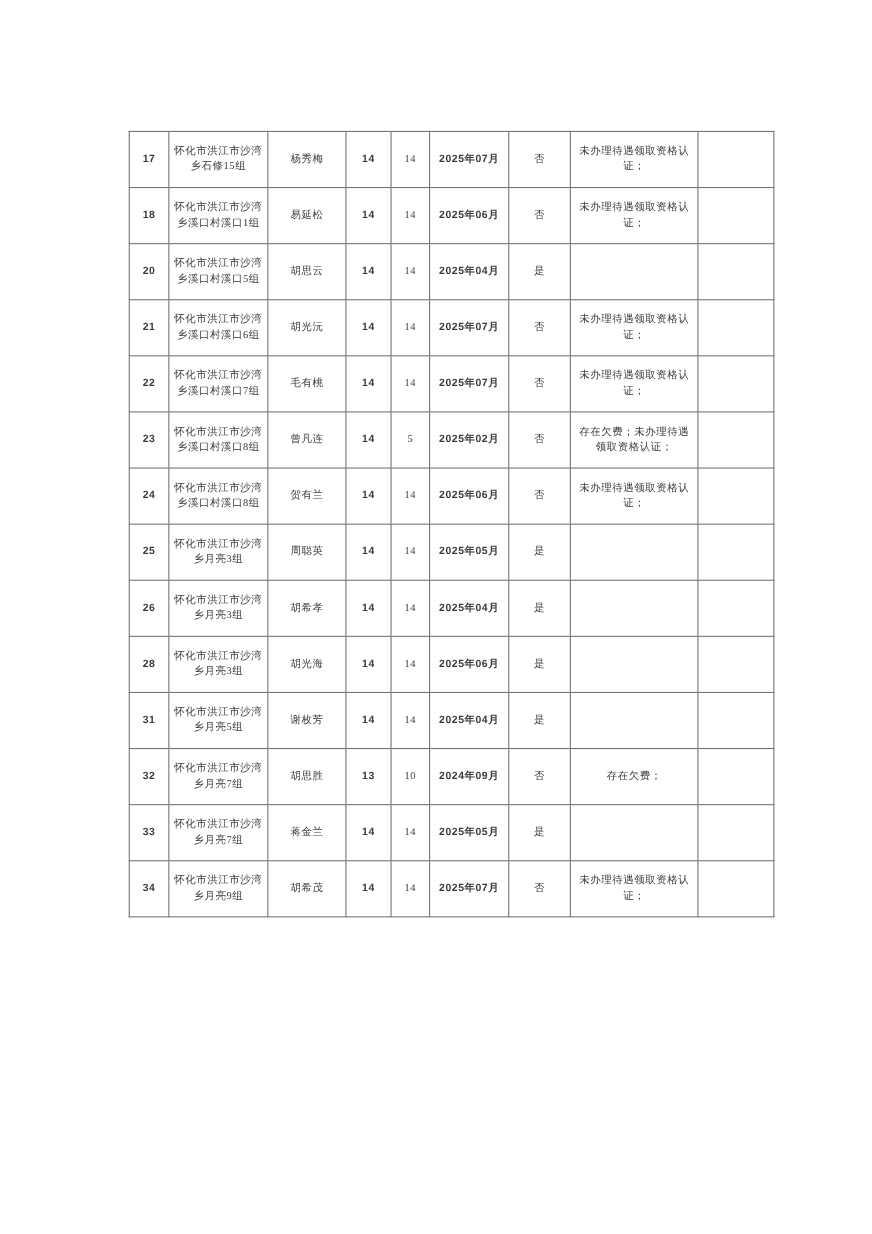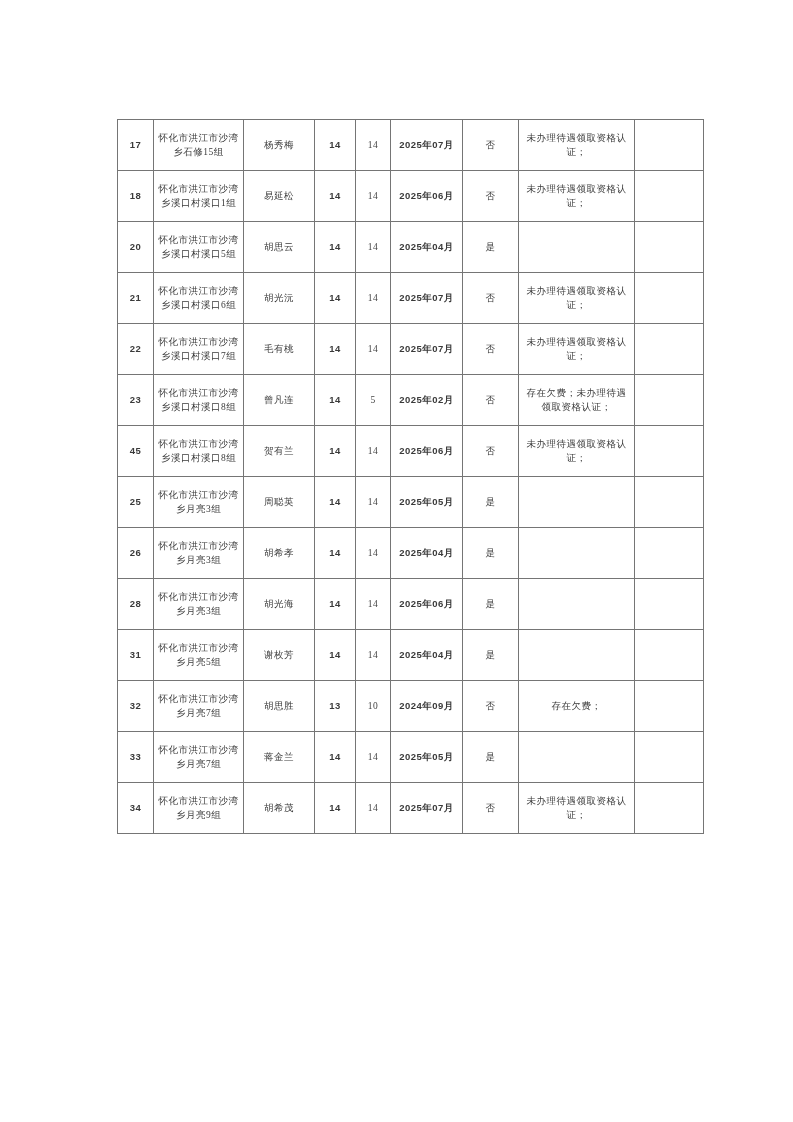--- a/index.html
+++ b/index.html
@@ -161,21 +161,21 @@
           <td class="c-address">怀化市洪江市沙湾乡溪口村溪口8组</td>
           <td class="c-name">曾凡连</td>
           <td class="c-value1">14</td>
           <td class="c-value2">5</td>
           <td class="c-month">2025年02月</td>
           <td class="c-flag">否</td>
           <td class="c-remark">存在欠费；未办理待遇领取资格认证；</td>
           <td class="c-blank"></td>
         </tr>
         <tr>
-          <td class="c-no">45</td>
+          <td class="c-no">24</td>
           <td class="c-address">怀化市洪江市沙湾乡溪口村溪口8组</td>
           <td class="c-name">贺有兰</td>
           <td class="c-value1">14</td>
           <td class="c-value2">14</td>
           <td class="c-month">2025年06月</td>
           <td class="c-flag">否</td>
           <td class="c-remark">未办理待遇领取资格认证；</td>
           <td class="c-blank"></td>
         </tr>
         <tr>

